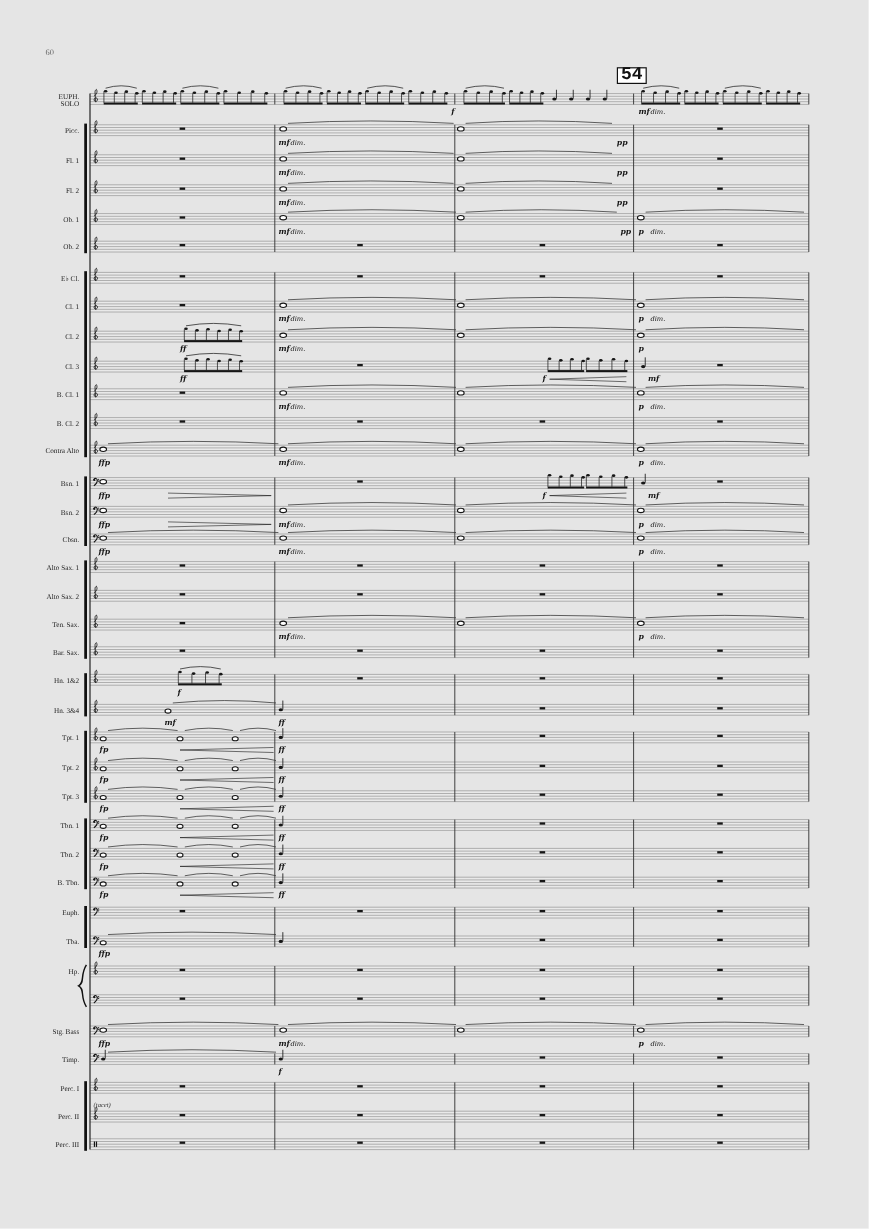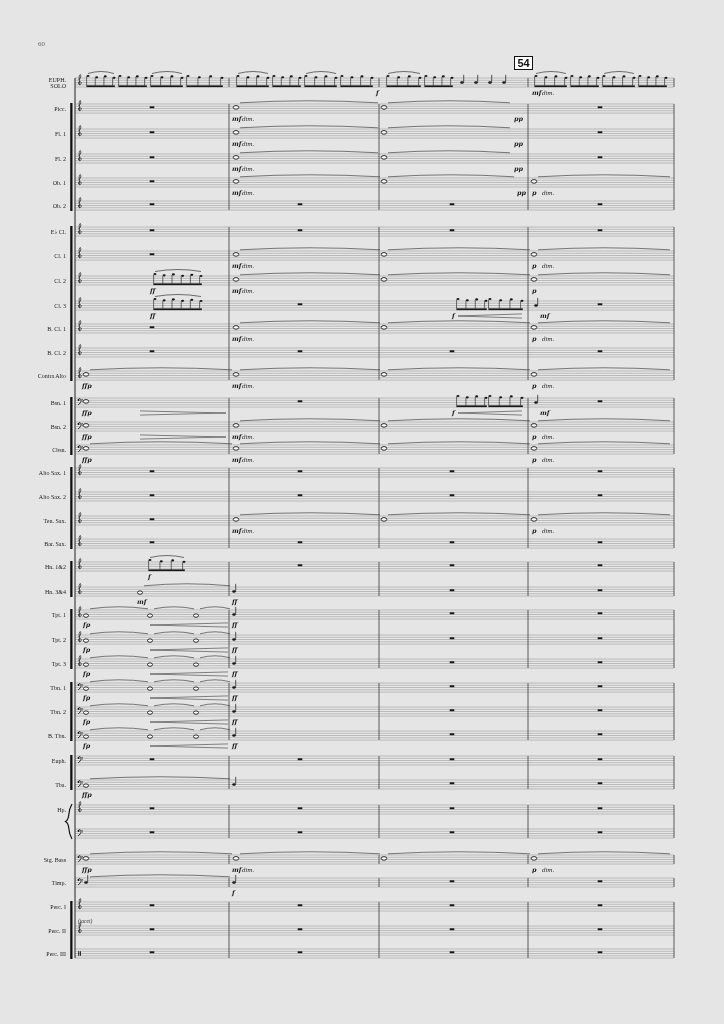--- a/index.html
+++ b/index.html
@@ -1,21 +1,21 @@
 <!DOCTYPE html>
 <html><head>
 <meta charset="utf-8">
 <style>
   html,body{margin:0;padding:0;background:#fff;}
   .page{position:relative;width:724px;height:1024px;background:#e5e5e5;overflow:hidden;
         font-family:"Liberation Serif", serif;}
   .page-number{position:absolute;left:38px;top:40px;font-size:7px;color:#666;}
   .rehearsal-mark{position:absolute;left:514px;top:56px;border:1.2px solid #111;
-        padding:0 2.5px;font-size:11px;font-weight:bold;color:#111;line-height:12px;
-        background:#fff;font-family:Liberation Sans, sans-serif;}
+        padding:0 2.5px;font-size:15px;font-weight:bold;color:#111;line-height:12px;
+        background:#fff;font-family:Liberation Mono, monospace;}
   svg{position:absolute;left:0;top:0;}
 </style>
 </head>
 <body>
 
 <div class="page">
   <div class="page-number">60</div>
   <div class="rehearsal-mark">54</div>
   <svg id="score-svg" width="724" height="1024" viewBox="0 0 724 1024">
       <g>

